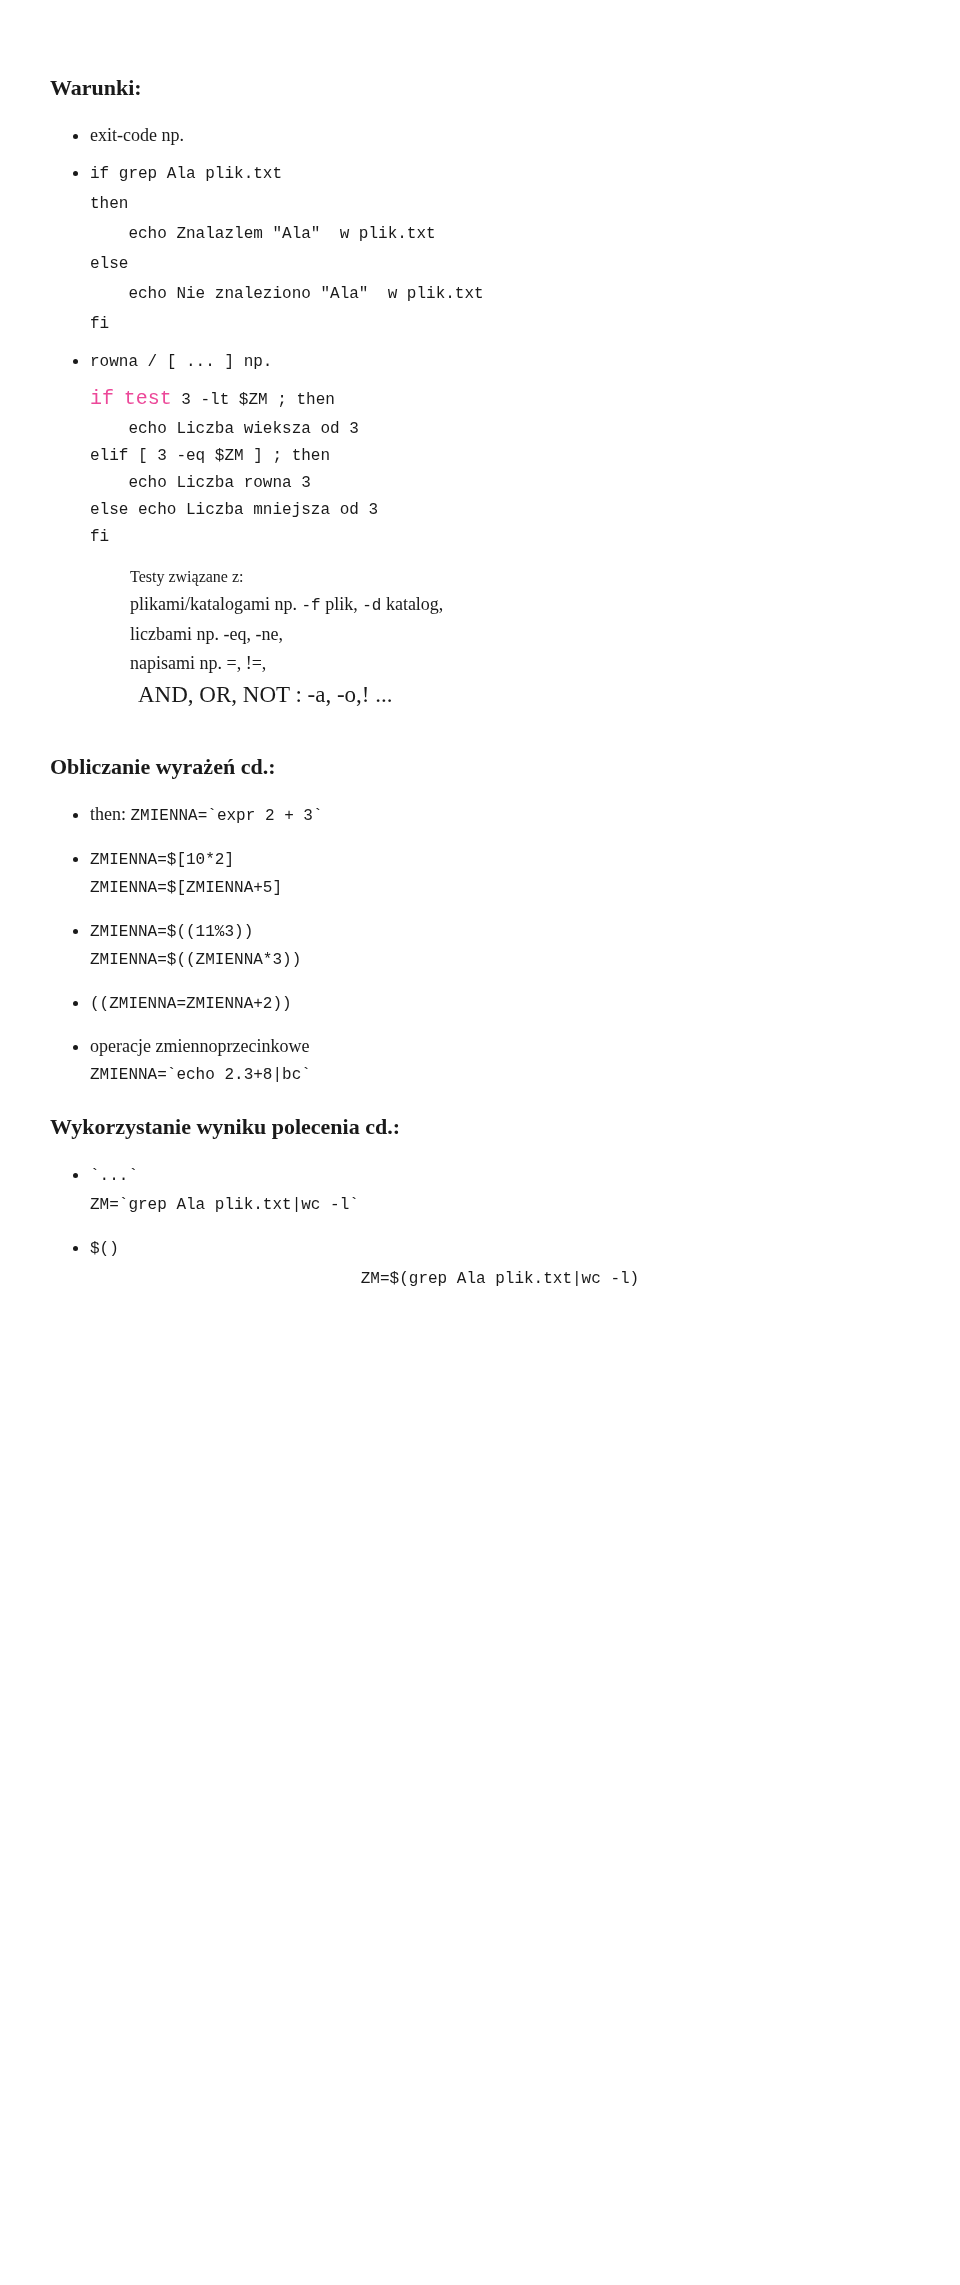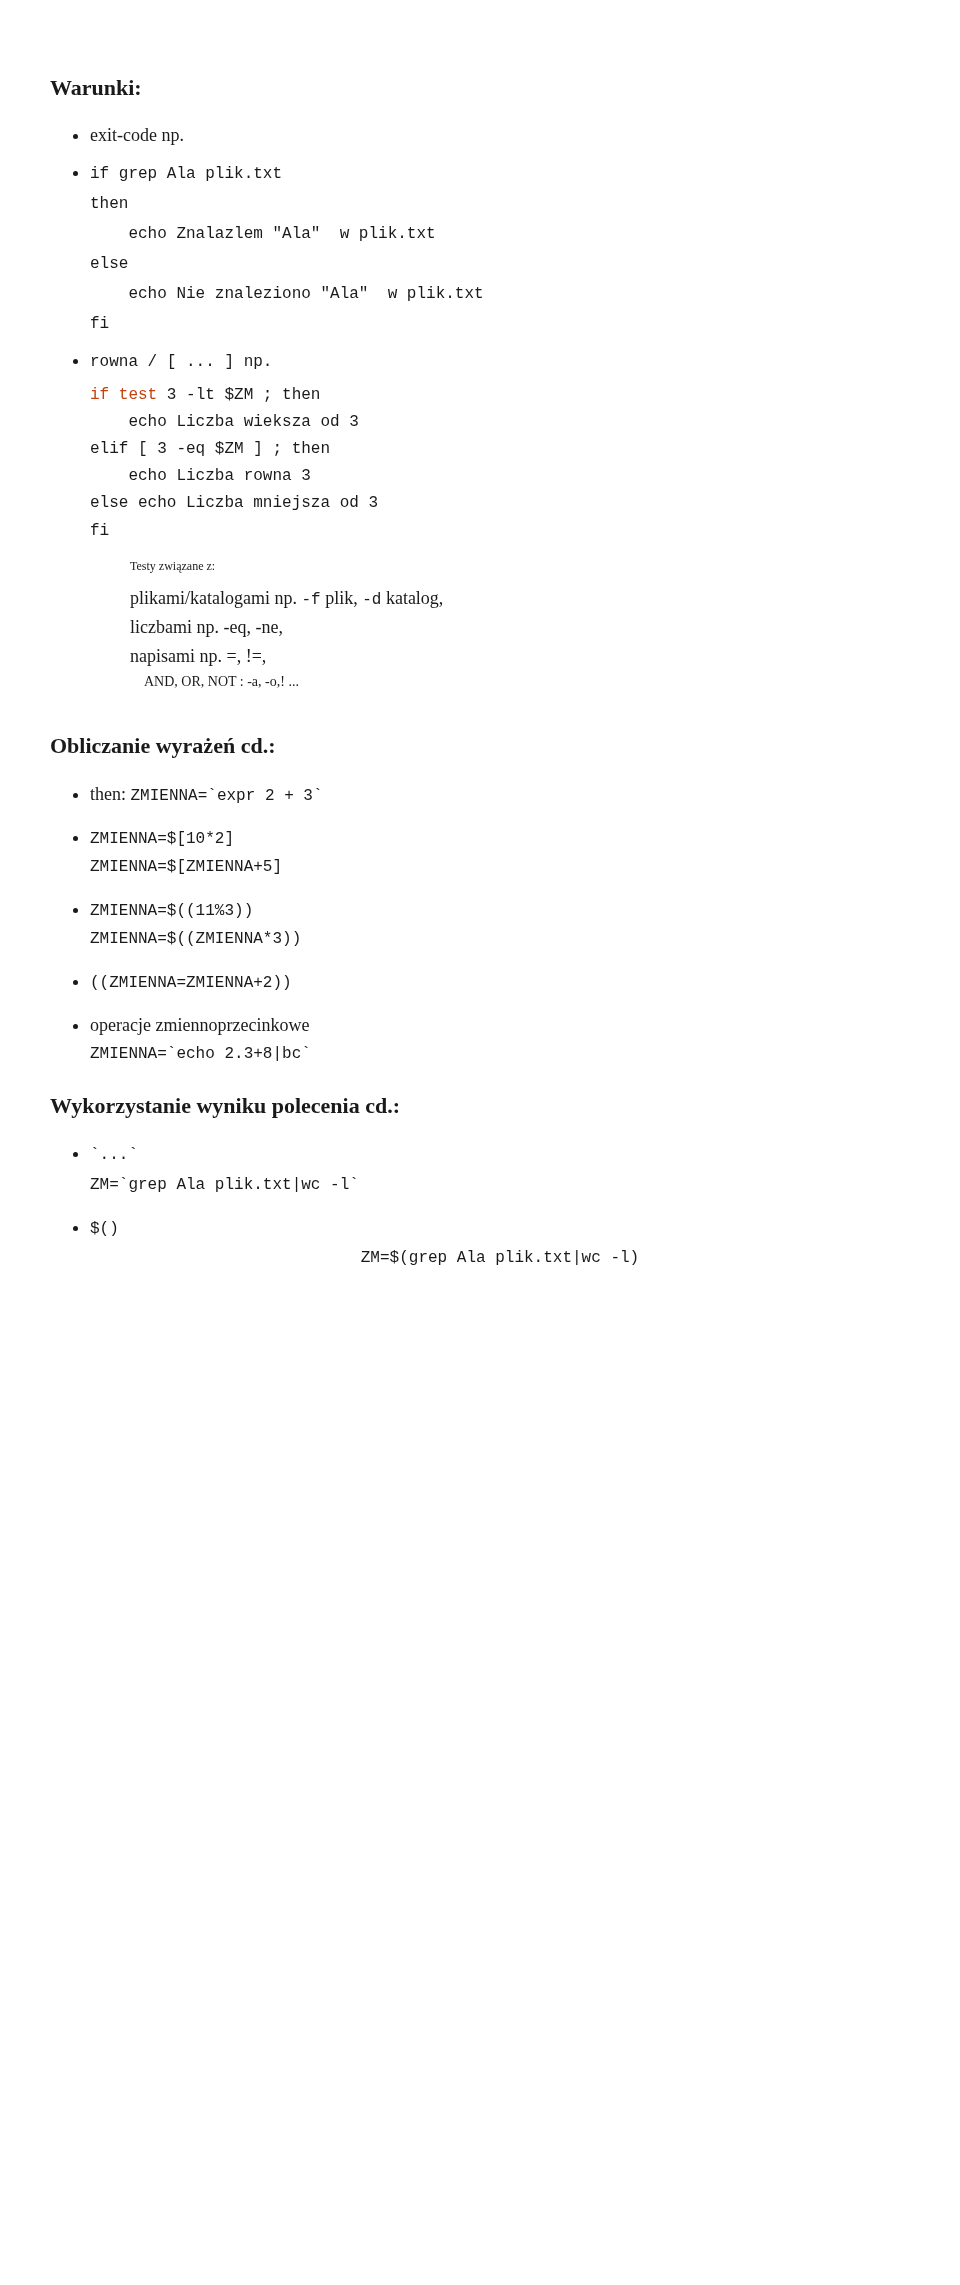--- a/index.html
+++ b/index.html
@@ -38,23 +38,23 @@
       margin: 4px 0 4px 0;
       white-space: pre;
       line-height: 1.7;
     }
     .code-inline {
       font-family: 'Courier New', Courier, monospace;
       font-size: 16px;
       color: #1a1a1a;
     }
     .keyword {
-      color: #c2410c;
+      color: #ec4899;
       font-family: 'Courier New', Courier, monospace;
-      font-size: 16px;
+      font-size: 20px;
       margin-top: 14px;
     }
     .list-code-item {
       margin-bottom: 14px;
     }
     .code-para-inline {
       font-family: 'Courier New', Courier, monospace;
       font-size: 16px;
       white-space: pre;
       line-height: 1.75;
@@ -91,25 +91,25 @@
     echo Liczba wieksza od 3
 elif [ 3 -eq $ZM ] ; then
     echo Liczba rowna 3
 else echo Liczba mniejsza od 3
 fi</div>
       </div>
     </li>
   </ul>
 
   <div style="margin-left: 80px; margin-bottom: 12px; margin-top: 6px;">
-    <p style="font-size:12px; margin-bottom:8px;">Testy związane z:</p>
+    <p style="font-size:16px; margin-bottom:1px;">Testy związane z:</p>
     <p style="font-size:18px;">plikami/katalogami np. <span class="code-inline">-f</span> plik, <span class="code-inline">-d</span> katalog,</p>
     <p style="font-size:18px; margin-left:0;">liczbami np. -eq, -ne,</p>
     <p style="font-size:18px; margin-left:0;">napisami np. =, !=,</p>
-    <p style="font-size:14px; margin-left:14px;">AND, OR, NOT : -a, -o,! ...</p>
+    <p style="font-size:23px; margin-left:8px;">AND, OR, NOT : -a, -o,! ...</p>
   </div>
 
   <h2 class="section-header" style="margin-top: 35px;">Obliczanie wyrażeń cd.:</h2>
 
   <ul>
 
     <li class="list-code-item">
       <span>then: </span><span class="code-inline">ZMIENNA=`expr 2 + 3`</span>
     </li>
 

